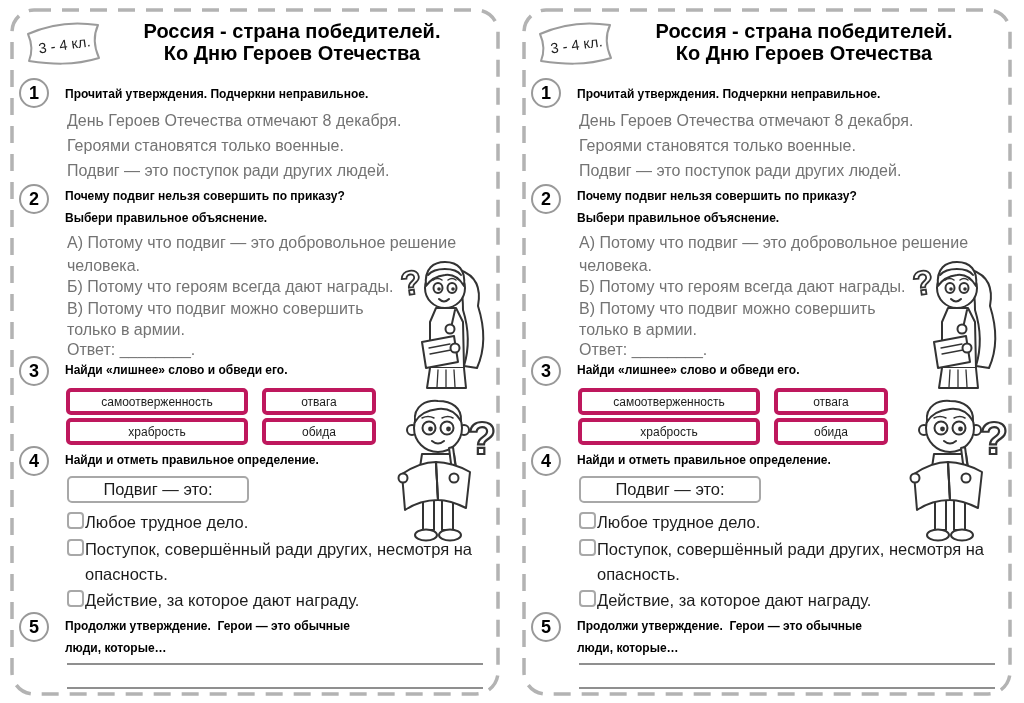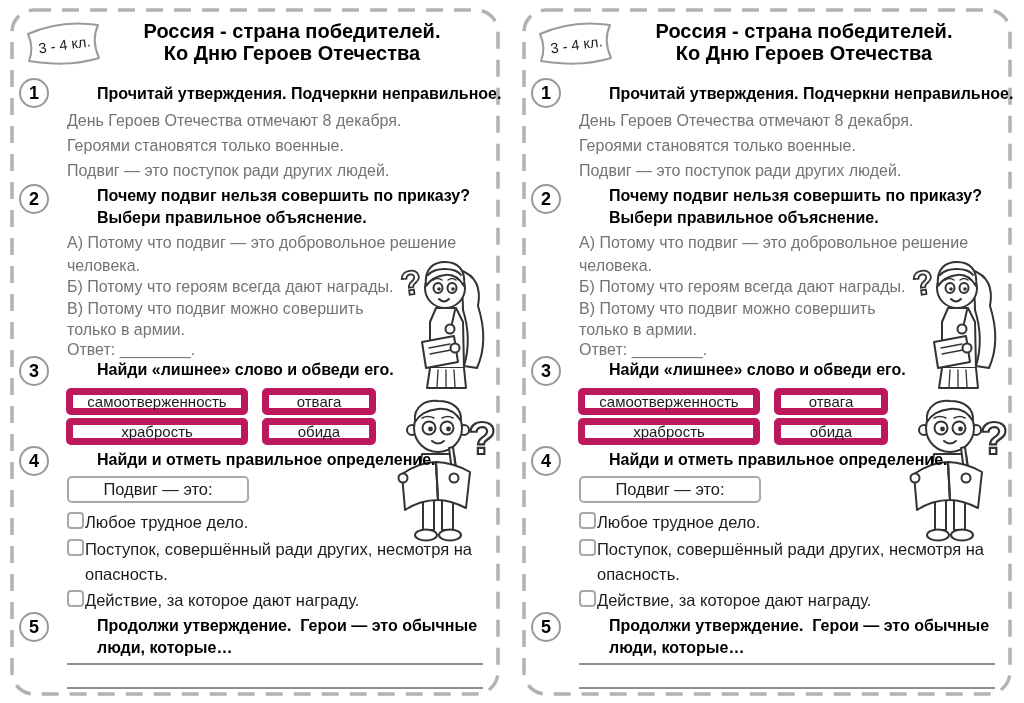--- a/index.html
+++ b/index.html
@@ -6,27 +6,27 @@
   html,body { width:1024px; height:703px; background:#fff;
               font-family:"Liberation Sans", sans-serif; position:relative; overflow:hidden; }
   .page { position:absolute; top:8px; width:490px; height:688px; background:#fff; }
   .border-svg { position:absolute; left:0; top:0; width:100%; height:100%; }
   .badge { position:absolute; left:8px; top:8px; width:90px; height:52px; }
   .title { position:absolute; left:80px; right:6px; top:12px; text-align:center;
            font-weight:bold; font-size:20px; line-height:22px; color:#000; }
   .circle { position:absolute; left:9px; width:30px; height:30px; border:2.5px solid #999;
             border-radius:50%; background:#fff; display:flex; align-items:center; justify-content:center;
             font-weight:bold; font-size:18px; color:#000; }
-  .hdr { position:absolute; left:55px; font-weight:bold; font-size:16px; color:#000;
-         white-space:pre; line-height:20px;margin-left:32px; }
+  .hdr { position:absolute; left:55px; font-weight:bold; font-size:12px; color:#000;
+         white-space:pre; line-height:20px; }
   .body-line { position:absolute; left:57px; font-size:16px; color:#737373;
                white-space:pre; line-height:20px; }
-  .word-box { position:absolute; height:27px; border:7px solid #be185d; border-radius:5px;
+  .word-box { position:absolute; height:27px; border:4px solid #be185d; border-radius:5px;
               background:#fff; display:flex; align-items:center; justify-content:center;
-              font-size:15px; color:#1c1c1c; }
+              font-size:12px; color:#1c1c1c; }
   .def-box { position:absolute; left:57px; top:468px; width:182px; height:27px;
              border:2px solid #a8a8a8; border-radius:5px; background:#fff;
              display:flex; align-items:center; justify-content:center; font-size:16.5px; color:#1c1c1c; }
   .cbx { position:absolute; left:57px; width:17px; height:17px; border:2px solid #a8a8a8;
          border-radius:4px; background:#fff; }
   .cbx-label { position:absolute; left:75px; font-size:16.5px; color:#1c1c1c;
                white-space:pre; line-height:20px; }
   .wline { position:absolute; left:57px; width:416px; height:0; border-top:2px solid #8f8f8f; }
   .illus { position:absolute; }
 </style>

